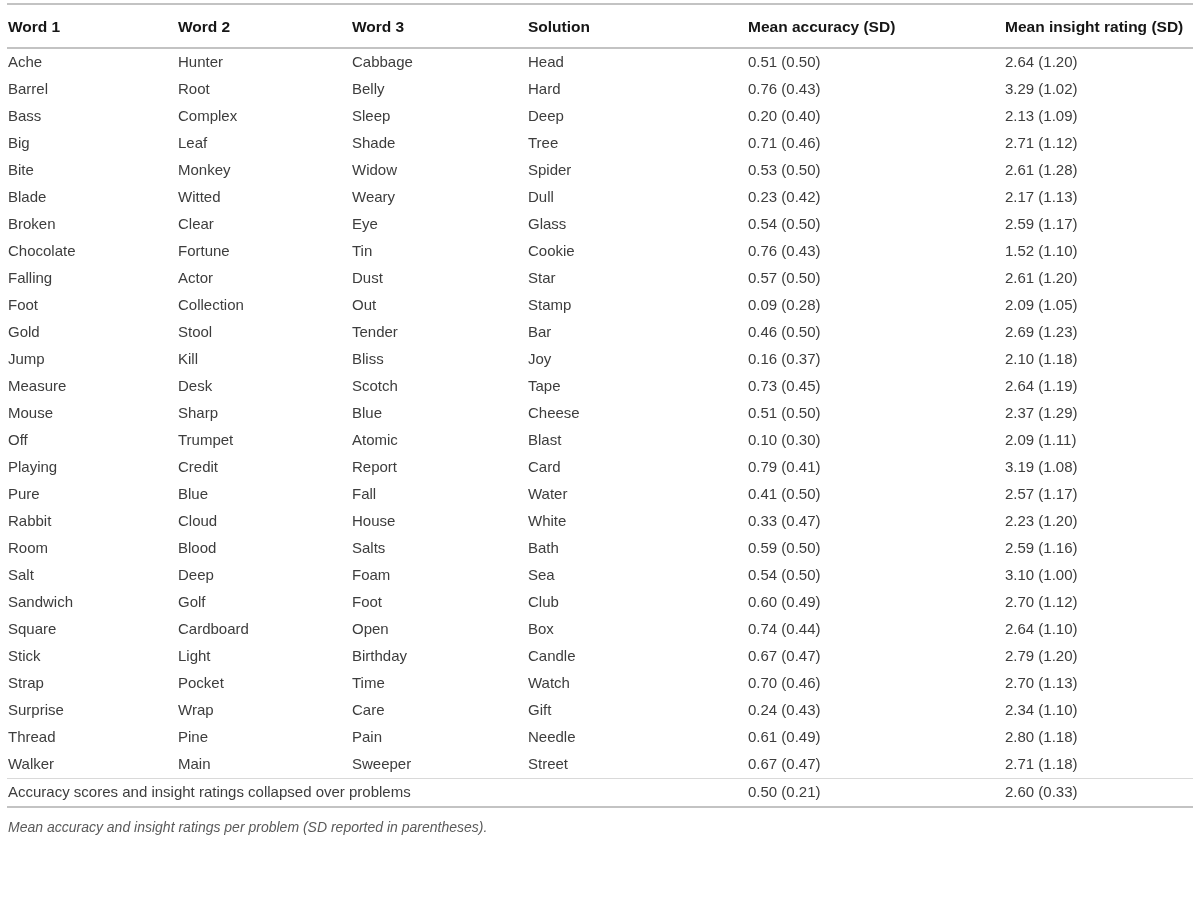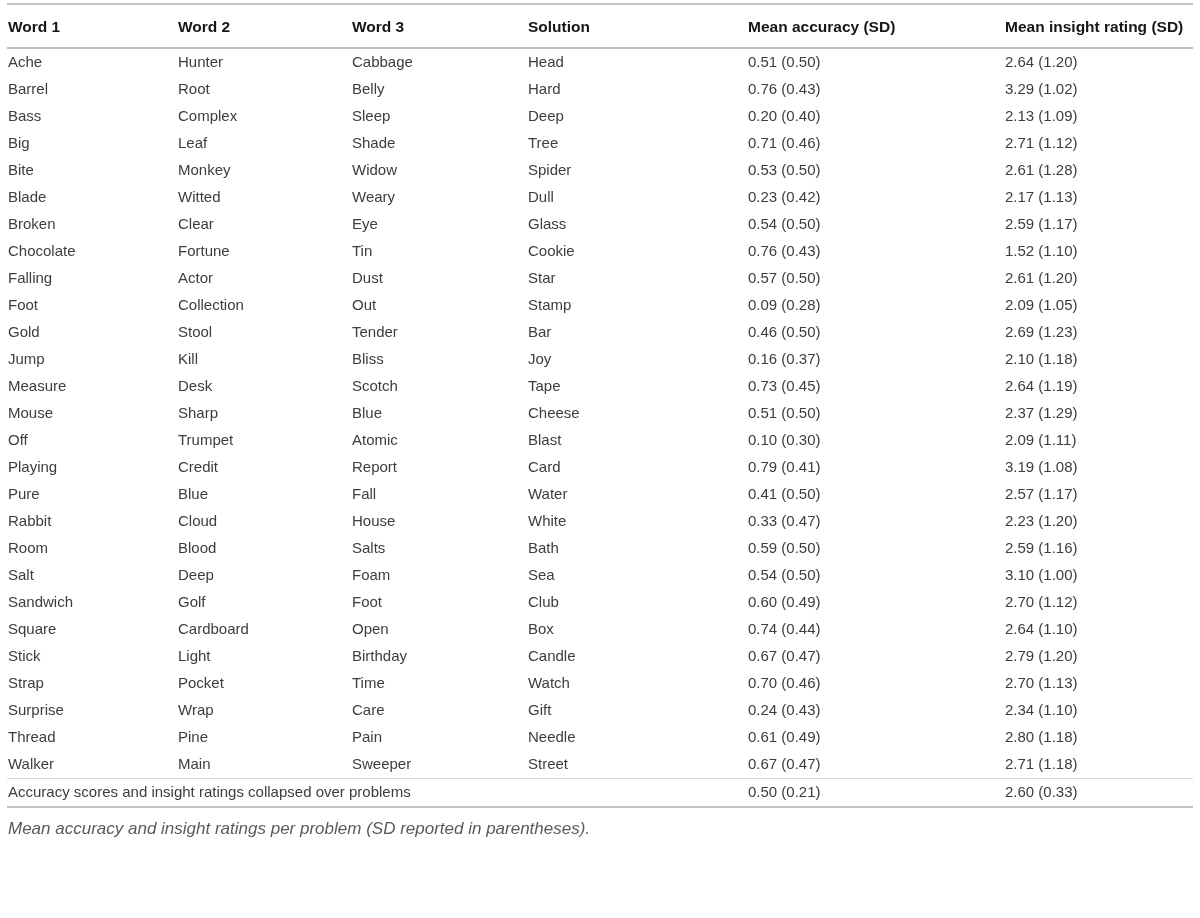--- a/index.html
+++ b/index.html
@@ -45,21 +45,21 @@
     padding: 5px 4px 6px 1px;
     white-space: nowrap;
     overflow: hidden;
   }
   tbody.summary-body td {
     border-top: 1px solid var(--rule-light);
     border-bottom: 2px solid var(--rule-strong);
   }
   .caption {
     margin: 11px 0 0 1px;
-    font-size: 17px;
+    font-size: 14px;
     font-style: italic;
     color: var(--caption-text);
   }
 </style>
 </head>
 <body>
 
 <div class="page">
   <table class="paper-table">
     <colgroup>

